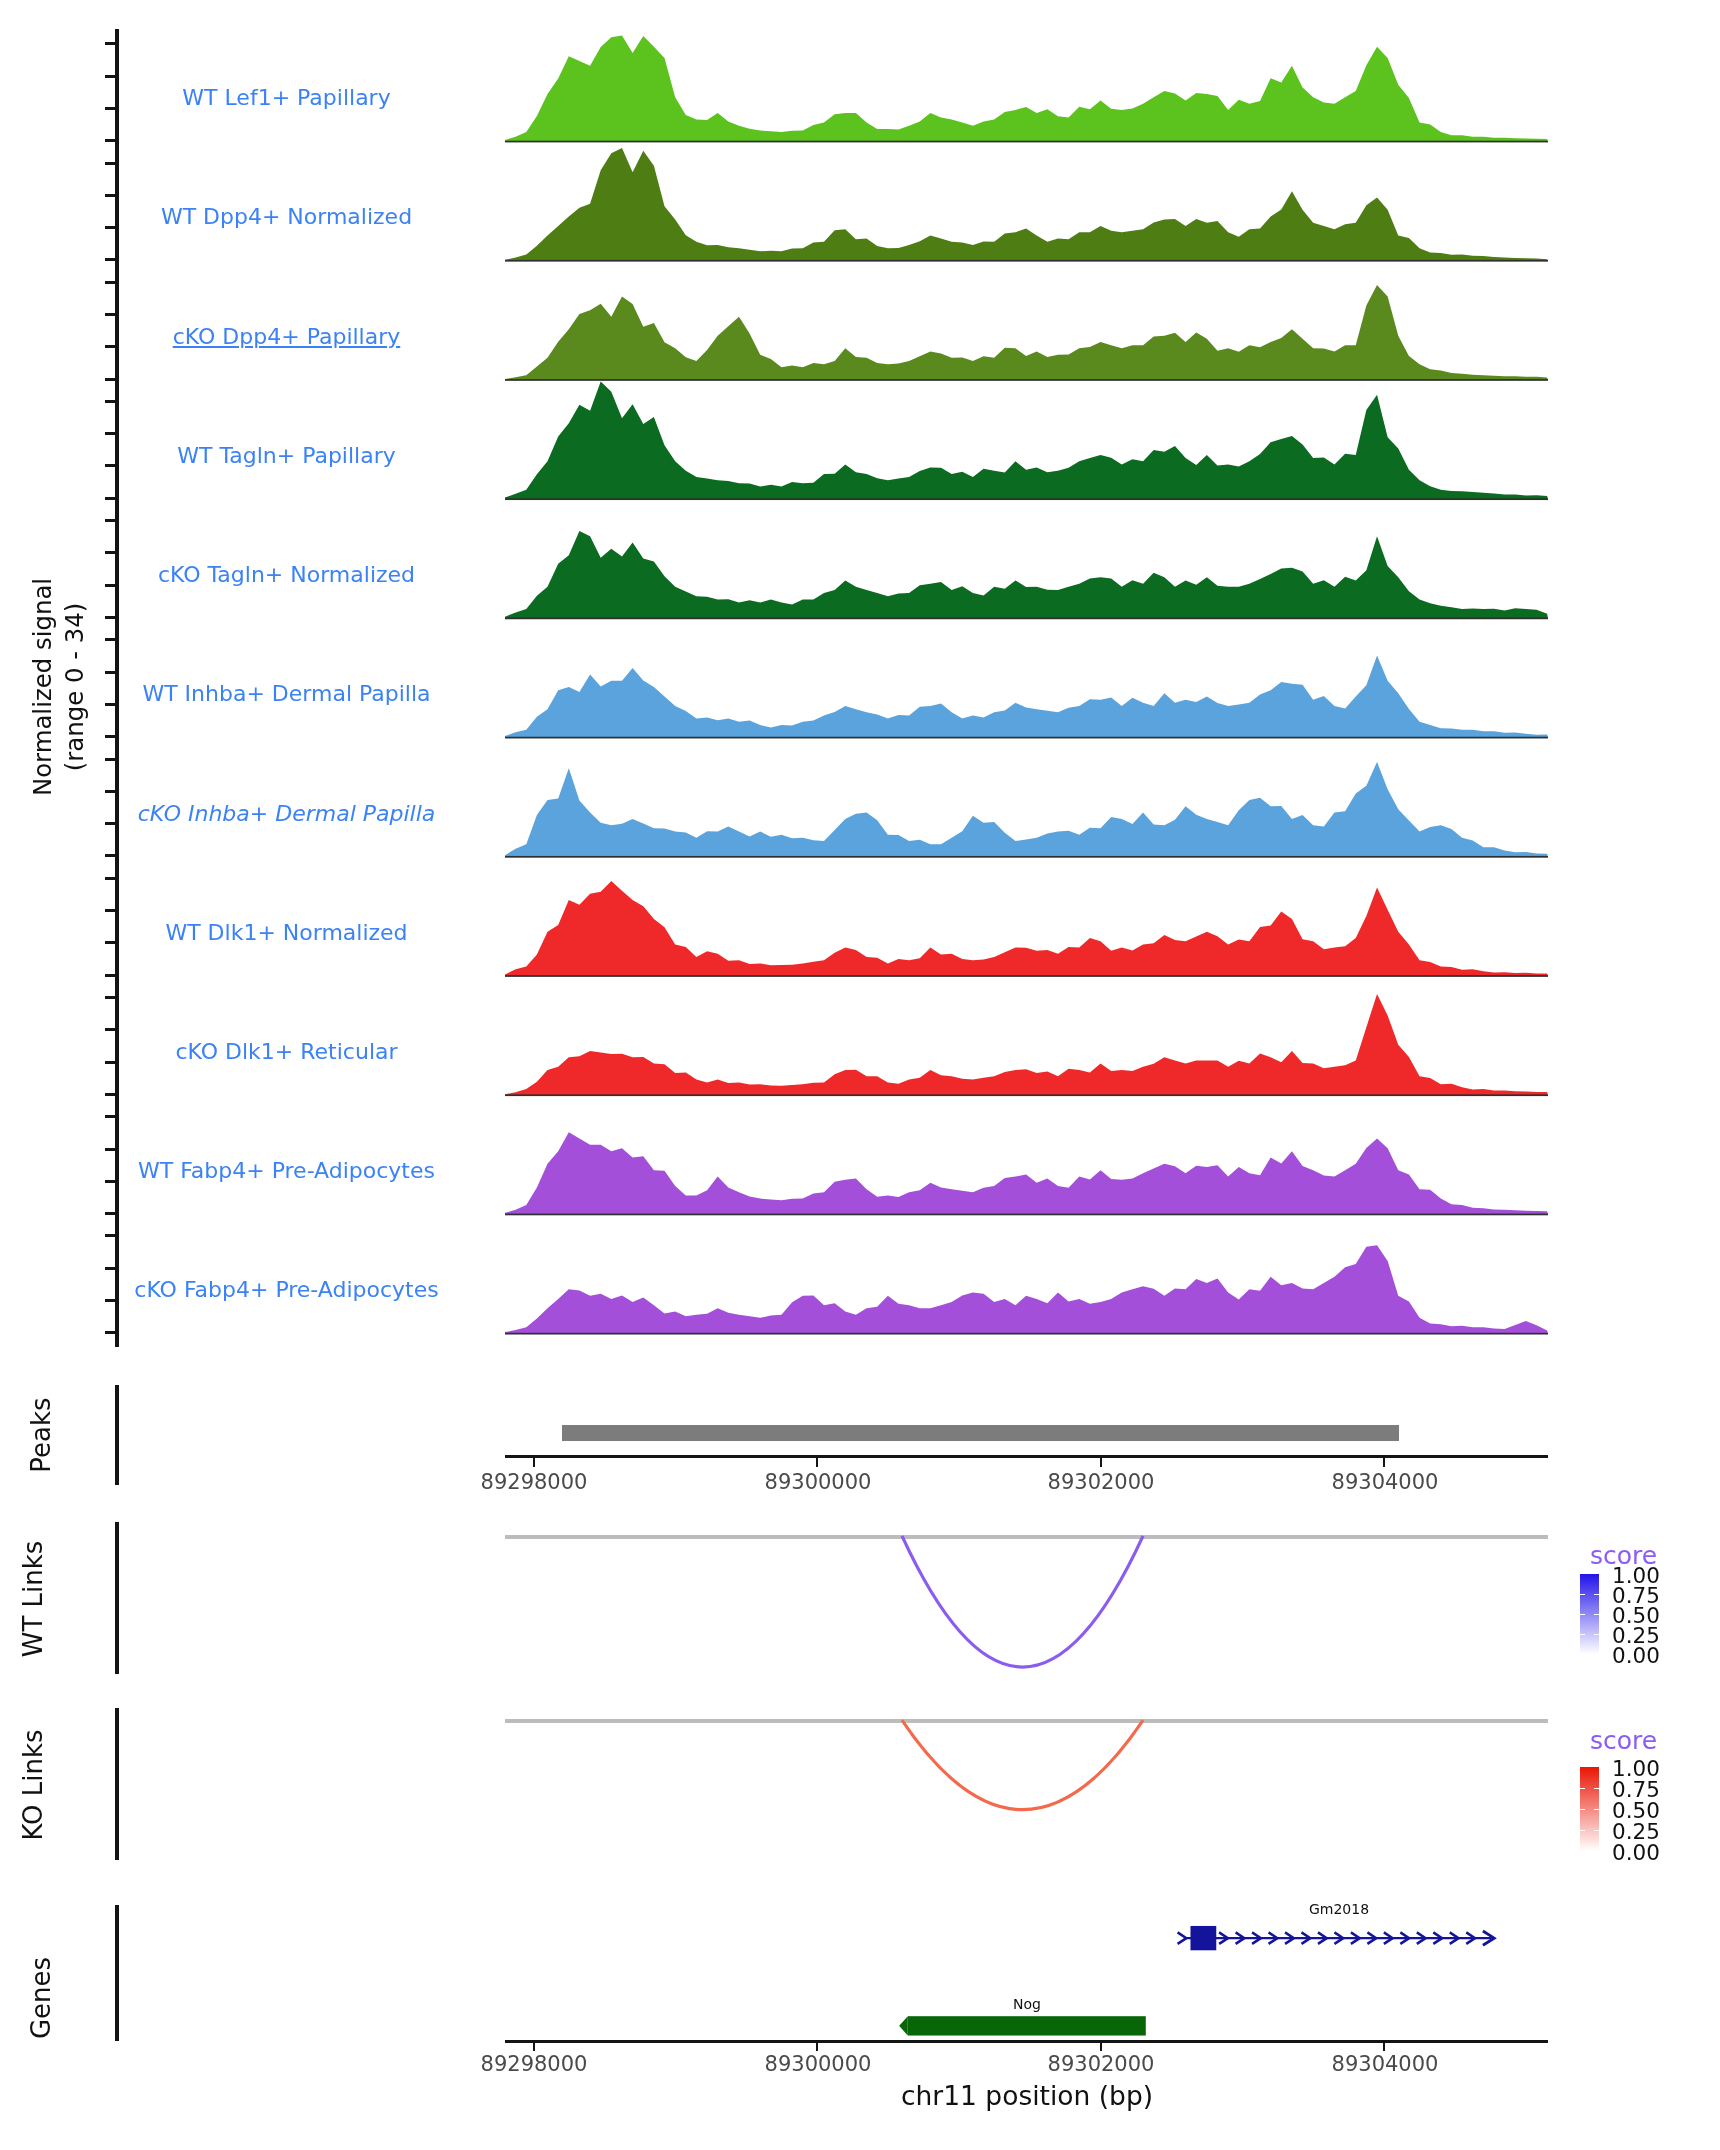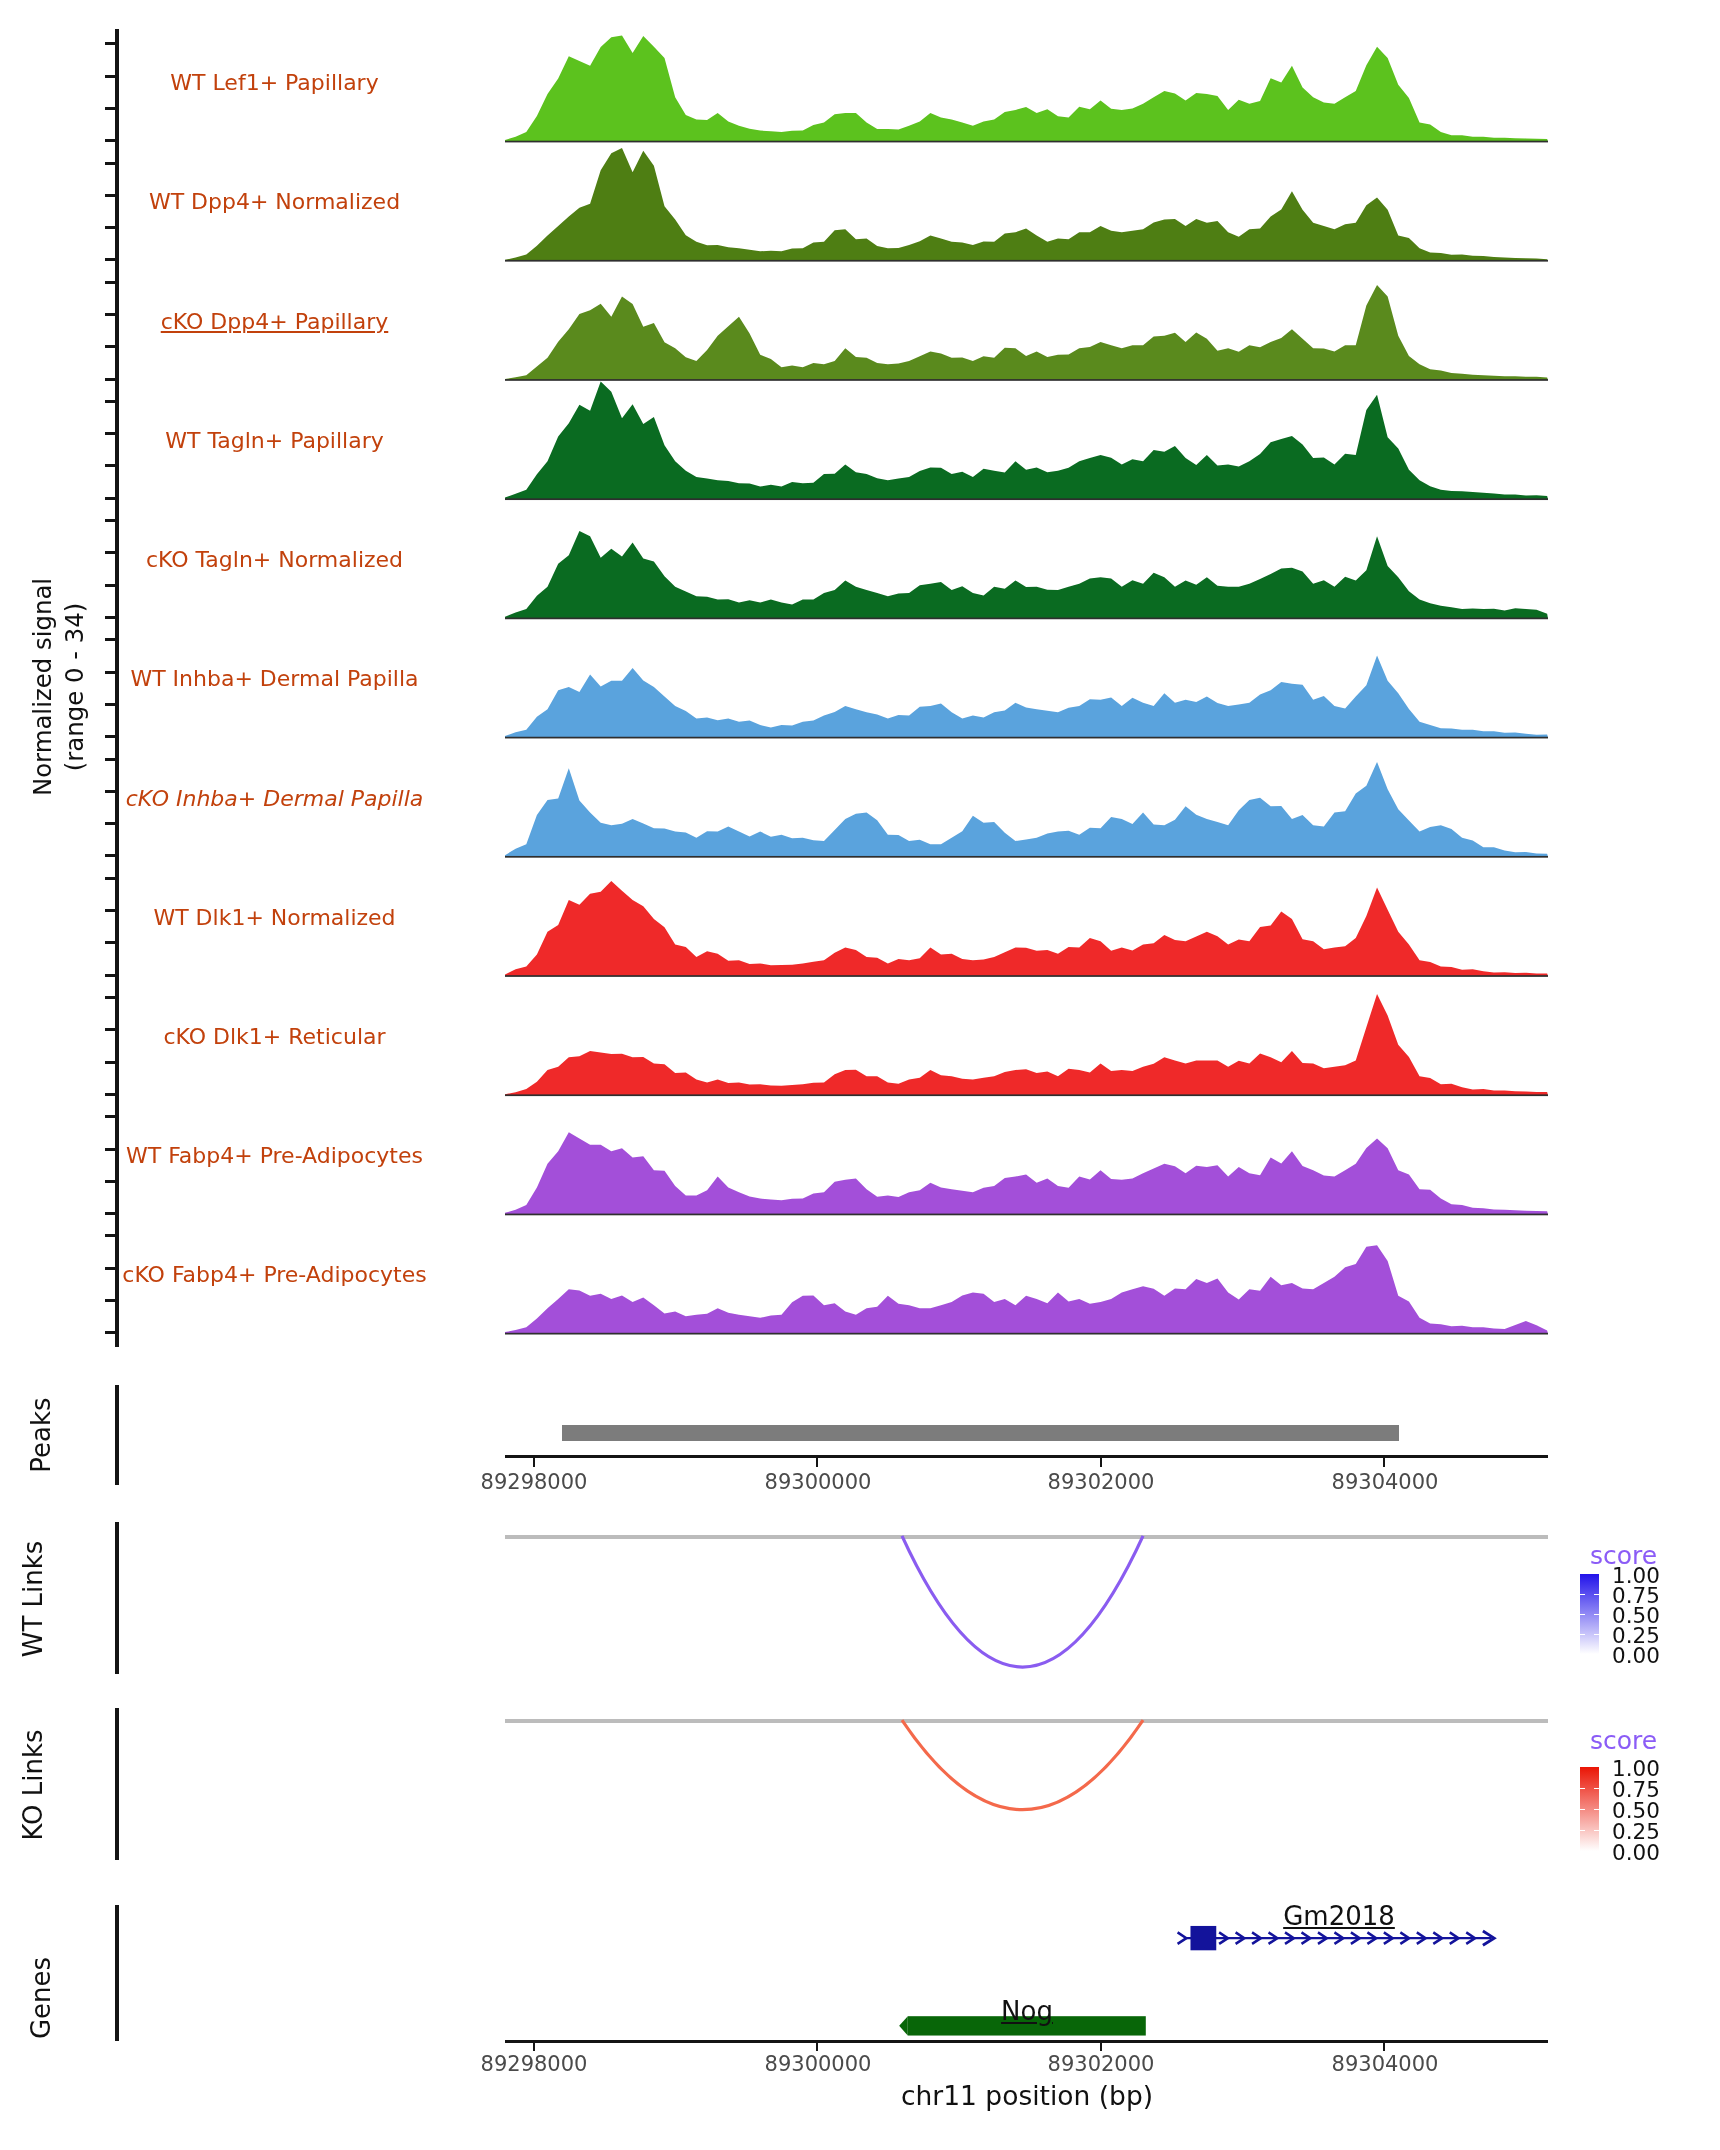--- a/index.html
+++ b/index.html
@@ -9,37 +9,37 @@
        font-size:26px;color:#111;}
   #ylabel{position:absolute;left:59px;top:687px;transform:translate(-50%,-50%) rotate(-90deg);
           text-align:center;font-size:24.4px;line-height:1.3;color:#111;white-space:nowrap;}
   .spine{position:absolute;left:115px;width:3.6px;background:#141414;}
   #main-spine{top:29px;height:1318px;}
   #peaks-spine{top:1385px;height:100px;}
   #wt-spine{top:1522px;height:152px;}
   #ko-spine{top:1708px;height:152px;}
   #genes-spine{top:1905px;height:136px;}
   .ytick{position:absolute;left:105px;width:10.8px;height:2.9px;background:#141414;}
-  .track-label{position:absolute;left:88px;width:373px;text-align:center;font-size:22px;color:#c2410c;}
+  .track-label{position:absolute;left:100px;width:373px;text-align:center;font-size:22px;color:#3b82f6;margin-top:15px;}
   svg{position:absolute;}
   #signals-svg{left:505px;top:29px;}
   #links-svg{left:505px;top:1505px;}
   #genes-svg{left:505px;top:1893px;}
   .axline{position:absolute;left:505px;width:1043px;height:2.9px;background:#141414;}
   .axtick{position:absolute;width:2.2px;height:9.3px;background:#141414;}
   .axlab{position:absolute;width:158px;text-align:center;font-size:21px;color:#4a4a4a;}
   .linkbase{position:absolute;left:505px;width:1043px;height:3.6px;}
   #peaks-bar{position:absolute;height:16px;top:1425px;}
   .legend-title{position:absolute;left:1564px;width:119px;text-align:center;font-size:25px;color:#8b5cf6;}
   #legend-title-wt{top:1541px;} #legend-title-ko{top:1726px;}
   .legend-bar{position:absolute;left:1580px;width:18.6px;}
   #legend-bar-wt{top:1574px;height:80px;} #legend-bar-ko{top:1767px;height:84px;}
   .legend-lab{position:absolute;left:1612px;width:79px;text-align:left;font-size:21.5px;color:#111;}
   .lnotch{position:absolute;width:5px;height:1.4px;background:#ffffff;}
-  .gene-label{position:absolute;width:172px;text-align:center;font-size:26px;color:#111;text-decoration:underline;}
+  .gene-label{position:absolute;width:172px;text-align:center;font-size:14px;color:#111;}
   #xlabel{position:absolute;left:812px;top:2080px;width:430px;text-align:center;font-size:26.5px;color:#111;}
 </style>
 </head>
 <body>
 
 <div id="canvas">
 
   <div id="ylabel">
     <div>Normalized signal</div>
     <div>(range 0 - 34)</div>

